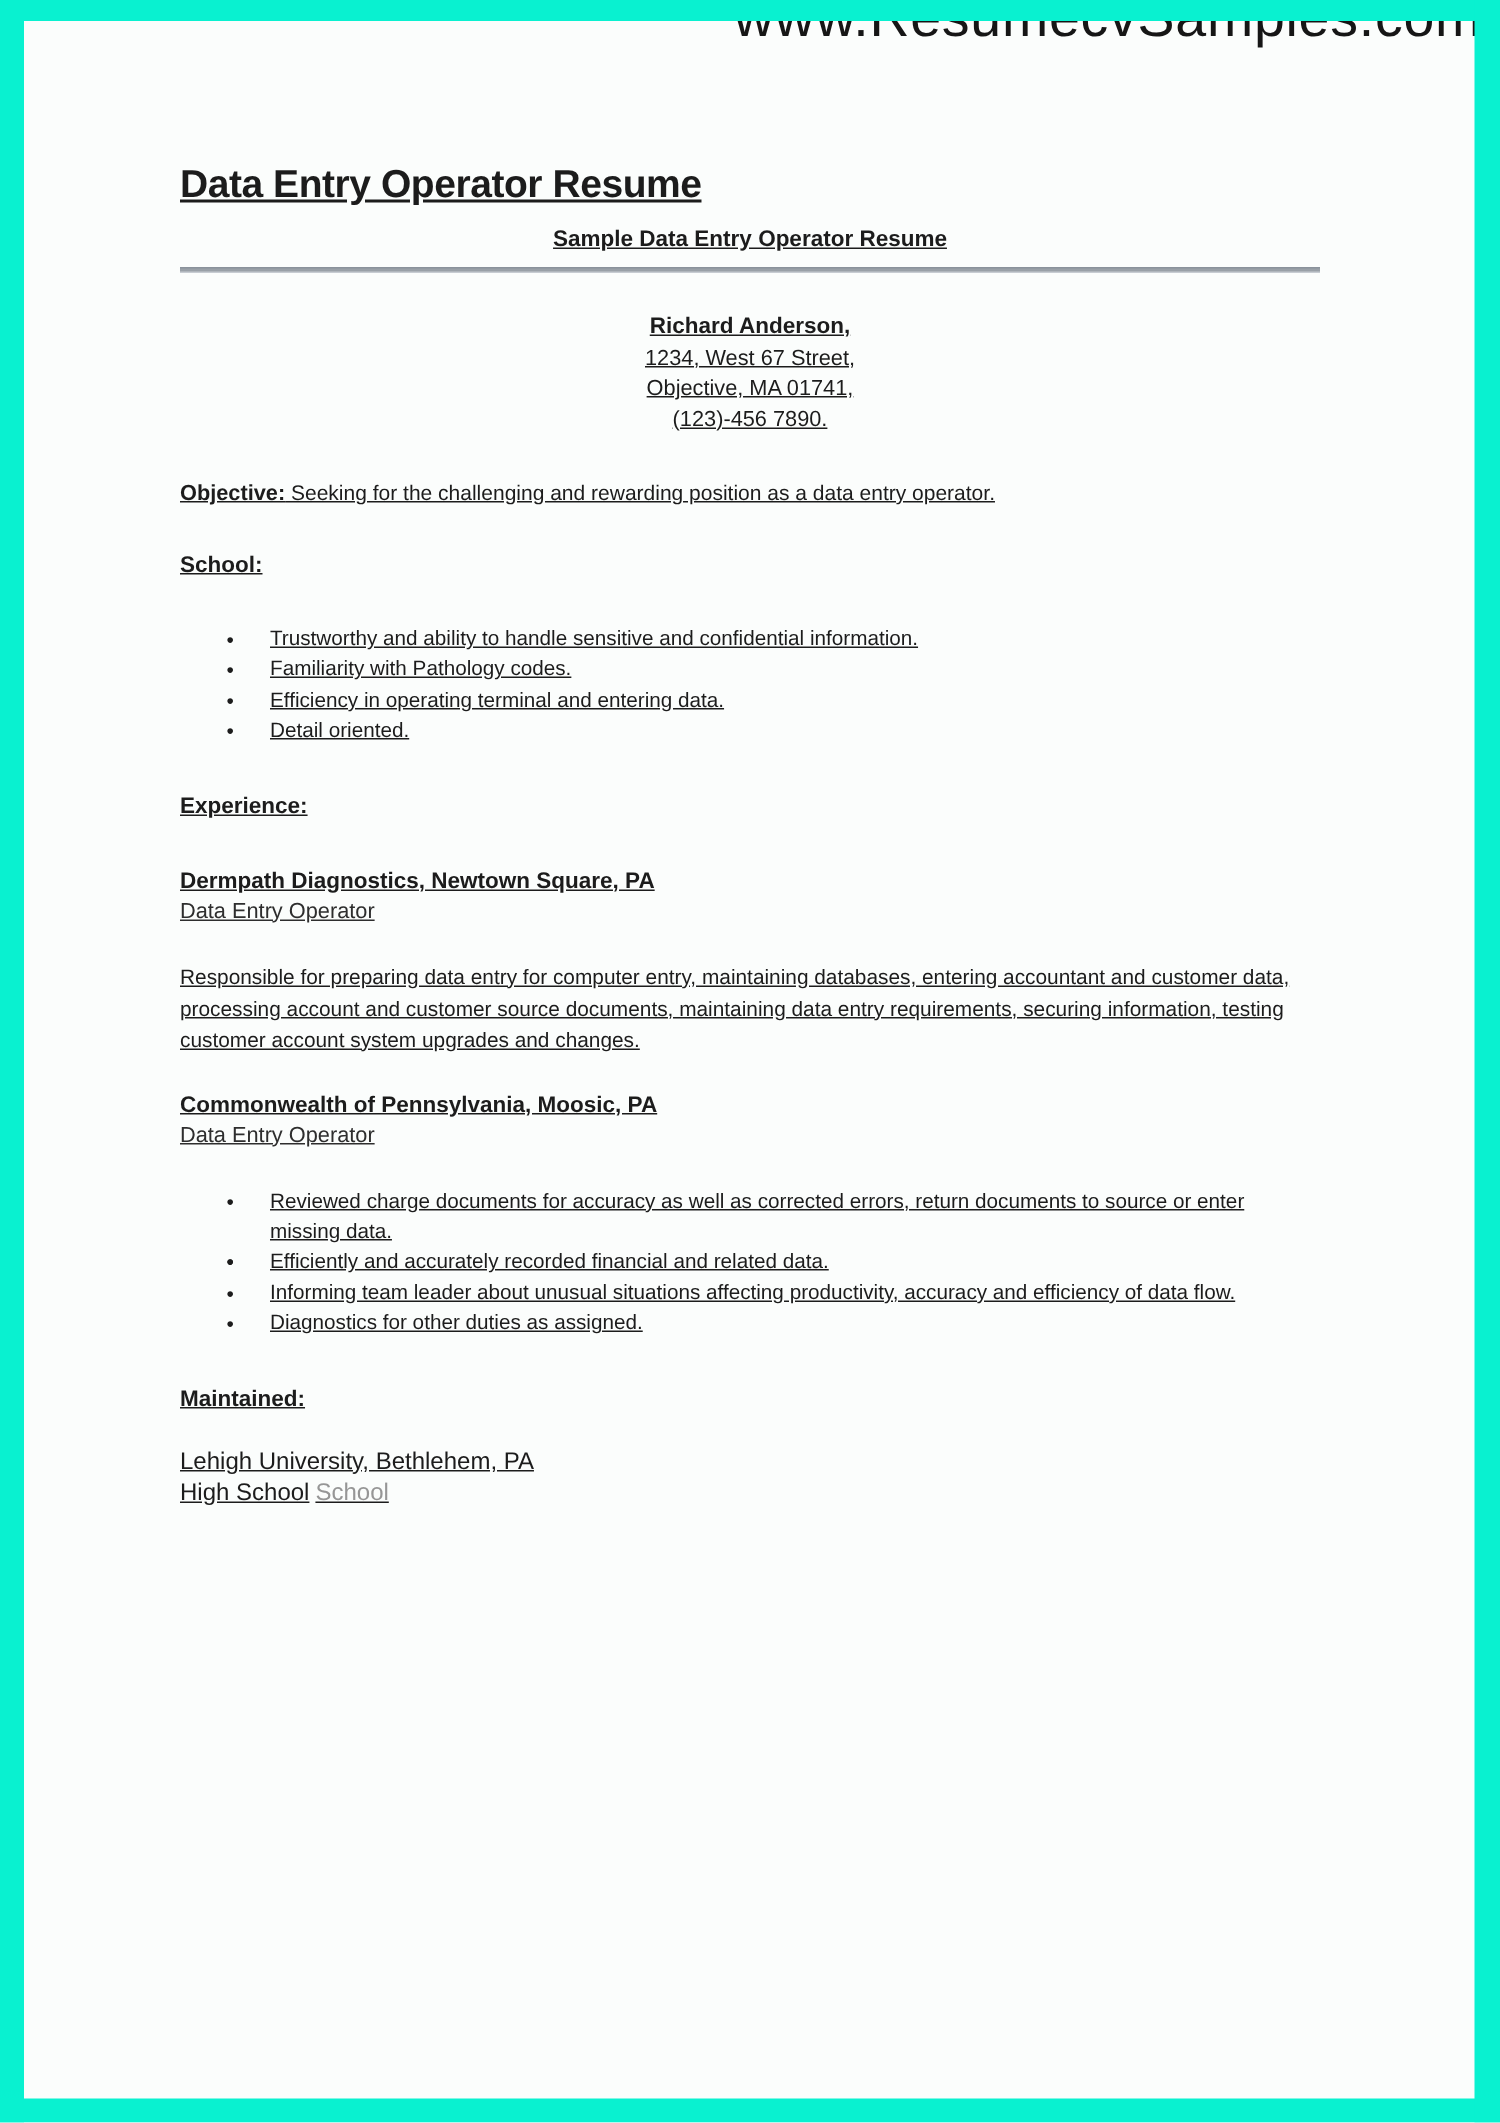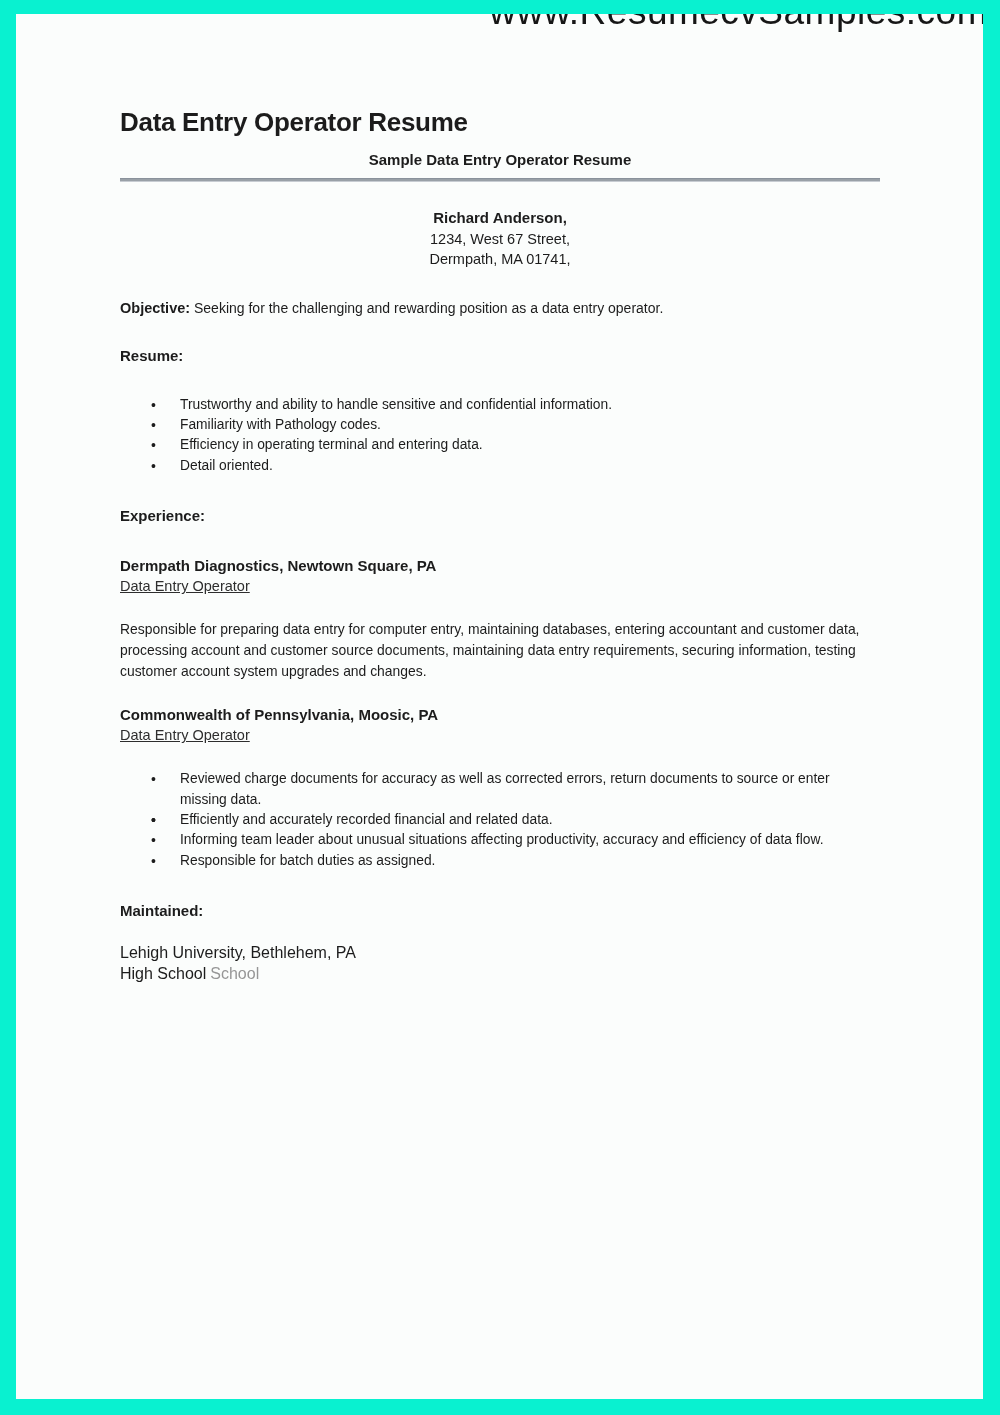--- a/index.html
+++ b/index.html
@@ -32,20 +32,21 @@
     letter-spacing: 0.5px;
     color: #161616;
     white-space: nowrap;
   }
 
   .content {
     position: absolute;
     top: 14px; left: 16px; right: 17px; bottom: 16px;
     padding: 93px 103px 0 104px;
     z-index: 2;
+    text-decoration: underline;
   }
 
   .doc-title {
     margin: 0;
     font-size: 26px;
     font-weight: bold;
     letter-spacing: -0.3px;
   }
 
   .doc-subtitle {
@@ -120,29 +121,30 @@
 
   <div class="content">
 
     <h1 class="doc-title">Data Entry Operator Resume</h1>
     <div class="doc-subtitle">Sample Data Entry Operator Resume</div>
     <div class="rule"></div>
 
     <div class="contact">
       <div class="contact-name">Richard Anderson,</div>
       <div>1234, West 67 Street,</div>
-      <div>Dermpath, MA 01741,</div>
+      <div>Objective, MA 01741,</div>
+      <div>(123)-456 7890.</div>
     </div>
 
     <div class="objective-line">
       <span class="inline-label">Objective:</span>
       <span>Seeking for the challenging and rewarding position as a data entry operator.</span>
     </div>
 
-    <div class="section-heading">Resume:</div>
+    <div class="section-heading">School:</div>
     <ul class="dot-list">
       <li><span class="marker">•</span><span>Trustworthy and ability to handle sensitive and confidential information.</span></li>
       <li><span class="marker">•</span><span>Familiarity with Pathology codes.</span></li>
       <li><span class="marker">•</span><span>Efficiency in operating terminal and entering data.</span></li>
       <li><span class="marker">•</span><span>Detail oriented.</span></li>
     </ul>
 
     <div class="section-heading">Experience:</div>
 
     <div class="job">
@@ -152,21 +154,21 @@
     </div>
 
     <div class="job" style="margin-top:22px;">
       <div class="job-employer">Commonwealth of Pennsylvania, Moosic, PA</div>
       <a class="job-title">Data Entry Operator</a>
       <ul class="dot-list duties">
         <li><span class="marker">•</span><span>Reviewed charge documents for accuracy as well as corrected errors, return documents to source or enter missing data.</span></li>
         <li><span class="marker">•</span></li>
         <li><span class="marker">•</span><span>Efficiently and accurately recorded financial and related data.</span></li>
         <li><span class="marker">•</span><span>Informing team leader about unusual situations affecting productivity, accuracy and efficiency of data flow.</span></li>
-        <li><span class="marker">•</span><span>Responsible for batch duties as assigned.</span></li>
+        <li><span class="marker">•</span><span>Diagnostics for other duties as assigned.</span></li>
       </ul>
     </div>
 
     <div class="section-heading">Maintained:</div>
     <div class="edu-block">
       <div>Lehigh University, Bethlehem, PA</div>
       <div>
         <span>High School</span><span class="degree-secondary">School</span>
       </div>
     </div>

